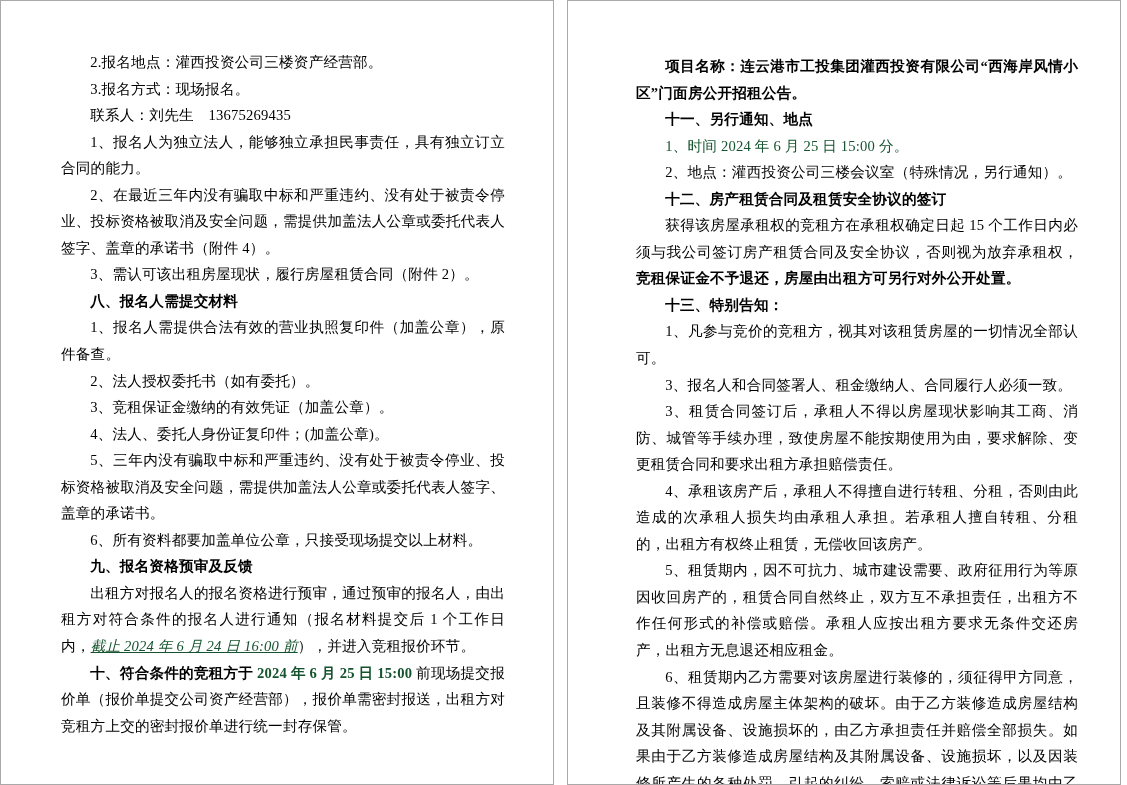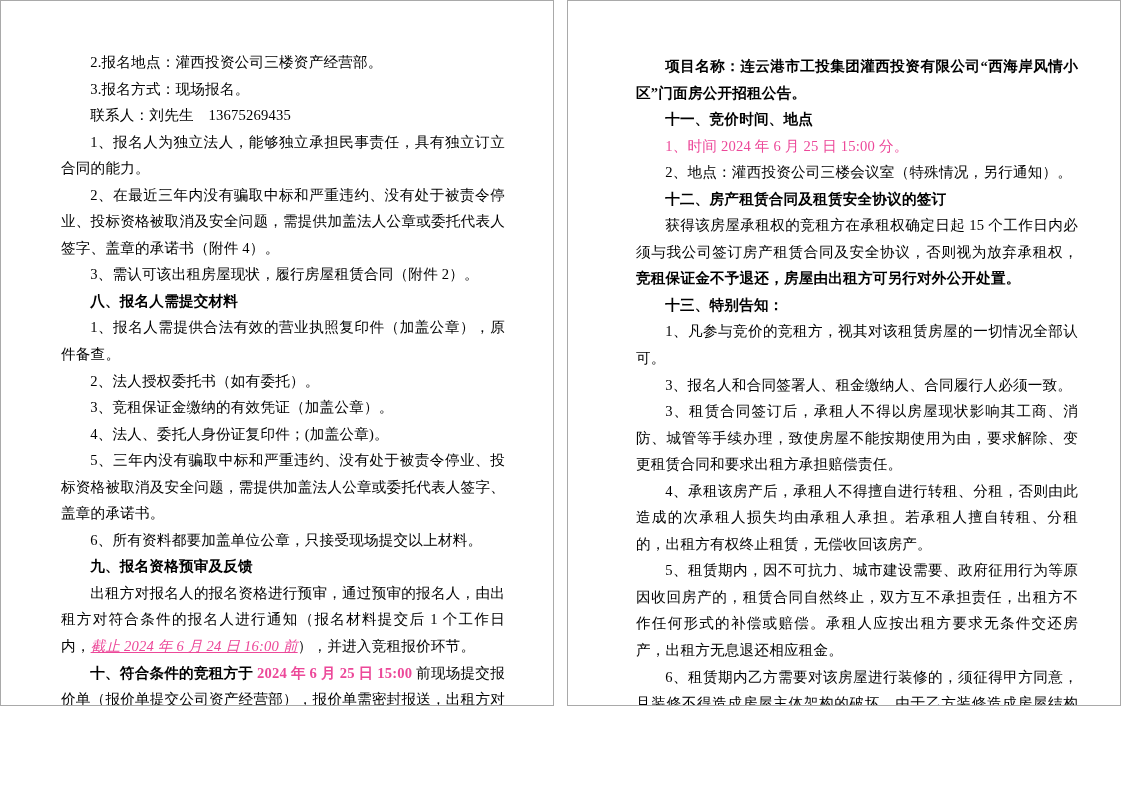--- a/index.html
+++ b/index.html
@@ -17,21 +17,21 @@
     position: relative;
     width: 1127px;
     height: 785px;
     background: #ffffff;
     box-sizing: border-box;
   }
   .page {
     position: absolute;
     top: 0;
     width: 554px;
-    height: 706px;
+    height: 785px;
     background: #ffffff;
     border: 1px solid #a9a9a9;
     box-sizing: border-box;
     overflow: hidden;
     padding-left: 9px;
   }
   .page-left { left: 0; }
   .page-right { left: 567px; }
 
   .page-body {
@@ -49,21 +49,21 @@
     right: 42px;
     top: 52px;
   }
 
   p {
     margin: 0;
     text-indent: 2em;
     letter-spacing: 0.2px;
   }
   .b { font-weight: bold; }
-  .blue { color: #ec4899; }
+  .blue { color: #14532d; }
   .u { text-decoration: underline; font-style: italic; }
   .bu { font-weight: bold; }
 
   .gap-left { position: absolute; left: 554px; top: 0; width: 13px; height: 785px; background: #ffffff; }
 </style>
 </head>
 <body>
 
 <div class="viewer">
 
@@ -86,21 +86,21 @@
       <p><span>出租方对报名人的报名资格进行预审，通过预审的报名人，由出租方对符合条件的报名人进行通知（报名材料提交后 1 个工作日内，</span><span class="blue u">截止 2024 年 6 月 24 日 16:00 前</span><span>），并进入竞租报价环节。</span></p>
       <p><span class="b">十、符合条件的竞租方于 </span><span class="b blue">2024 年 6 月 25 日 15:00</span><span> 前现场提交报价单（报价单提交公司资产经营部），报价单需密封报送，出租方对竞租方上交的密封报价单进行统一封存保管。</span></p>
     </div>
   </div>
 
   <div class="gap-left"></div>
 
   <div class="page page-right">
     <div class="page-body">
       <p><span class="b">项目名称：</span><span class="b">连云港市工投集团灌西投资有限公司“西海岸风情小区”门面房公开招租公告。</span></p>
-      <p class="b">十一、竞价时间、地点</p>
+      <p class="b">十一、另行通知、地点</p>
       <p class="blue">1、时间 2024 年 6 月 25 日 15:00 分。</p>
       <p>2、地点：灌西投资公司三楼会议室（特殊情况，另行通知）。</p>
       <p class="b">十二、房产租赁合同及租赁安全协议的签订</p>
       <p><span>获得该房屋承租权的竞租方在承租权确定日起 15 个工作日内必须与我公司签订房产租赁合同及安全协议，否则视为放弃承租权，</span><span class="bu">竞租保证金不予退还，房屋由出租方可另行对外公开处置。</span></p>
       <p class="b">十三、特别告知：</p>
       <p>1、凡参与竞价的竞租方，视其对该租赁房屋的一切情况全部认可。</p>
       <p>3、报名人和合同签署人、租金缴纳人、合同履行人必须一致。</p>
       <p>3、租赁合同签订后，承租人不得以房屋现状影响其工商、消防、城管等手续办理，致使房屋不能按期使用为由，要求解除、变更租赁合同和要求出租方承担赔偿责任。</p>
       <p>4、承租该房产后，承租人不得擅自进行转租、分租，否则由此造成的次承租人损失均由承租人承担。若承租人擅自转租、分租的，出租方有权终止租赁，无偿收回该房产。</p>
       <p>5、租赁期内，因不可抗力、城市建设需要、政府征用行为等原因收回房产的，租赁合同自然终止，双方互不承担责任，出租方不作任何形式的补偿或赔偿。承租人应按出租方要求无条件交还房产，出租方无息退还相应租金。</p>

